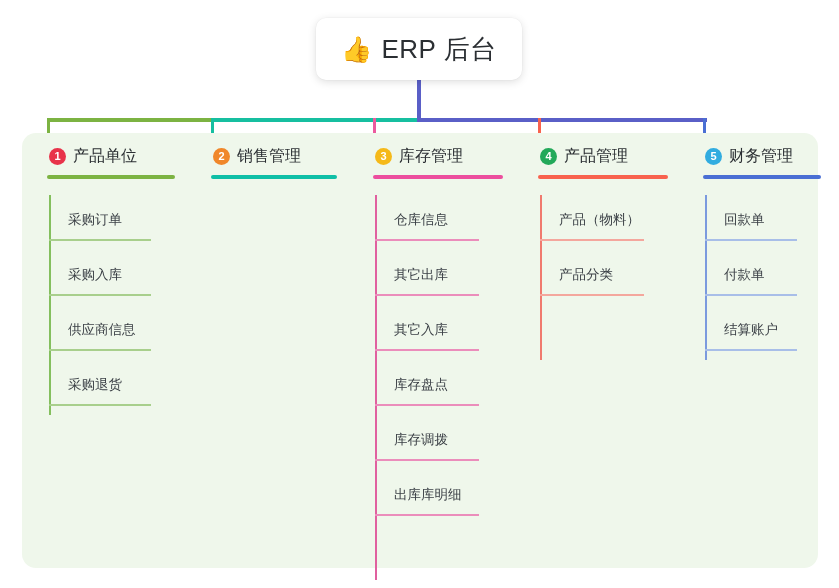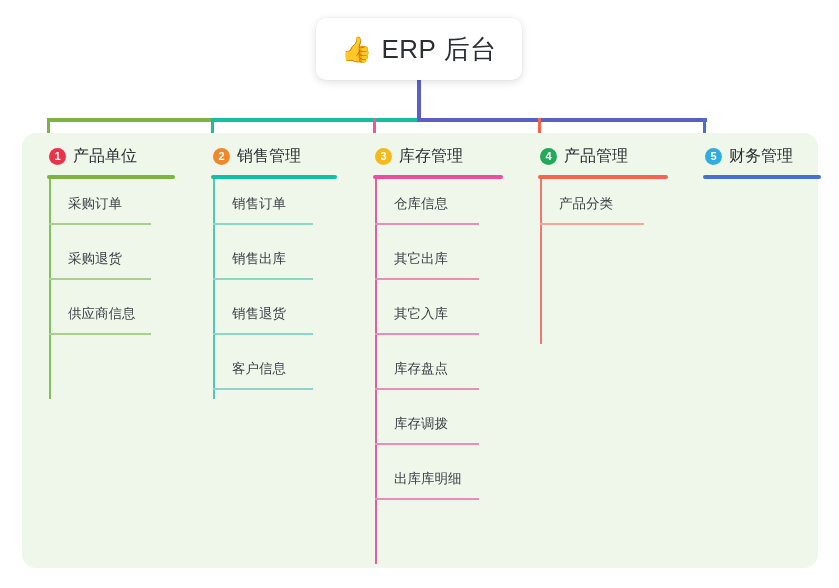--- a/index.html
+++ b/index.html
@@ -47,21 +47,21 @@
   .col-head{display:flex;align-items:center;gap:7px;height:24px;padding-left:13px;}
   .badge{
     width:17px;height:17px;border-radius:50%;
     display:flex;align-items:center;justify-content:center;
     color:#fff;font-size:11px;line-height:1;font-weight:bold;
     flex:0 0 auto;
   }
   .col-title{font-size:16px;color:#2b2f33;white-space:nowrap;}
   .col-rule{height:4px;border-radius:2px;margin-top:7px;}
 
-  .col-body{position:relative;margin-top:0px;}
+  .col-body{position:relative;margin-top:16px;}
   .spine{position:absolute;left:13px;top:0;width:2px;}
   .leaf{position:relative;height:55px;}
   .leaf-label{
     position:absolute;left:32px;top:16px;
     font-size:13.5px;color:#3a3f45;white-space:nowrap;
   }
   .leaf-rule{position:absolute;left:13px;bottom:9px;height:2px;}
 </style>
 </head>
 <body>
@@ -92,54 +92,39 @@
           <span class="col-title">产品单位</span>
         </div>
         <div class="col-rule" style="background: rgb(124, 179, 66); width: 128px; margin-left: 11px;"></div>
         <div class="col-body">
           <div class="spine" style="background: rgb(132, 191, 94); height: 220px;"></div>
           <div class="leaf">
             <span class="leaf-label">采购订单</span>
             <div class="leaf-rule" style="background: rgb(168, 207, 140); width: 102px;"></div>
           </div>
           <div class="leaf">
+            <span class="leaf-label">采购入库</span>
+            <div class="leaf-rule" style="background: rgb(168, 207, 140); width: 102px;"></div>
+          </div>
+          <div class="leaf">
+            <span class="leaf-label">供应商信息</span>
+            <div class="leaf-rule" style="background: rgb(168, 207, 140); width: 102px;"></div>
+          </div>
+          <div class="leaf">
             <span class="leaf-label">采购退货</span>
-            <div class="leaf-rule" style="background: rgb(168, 207, 140); width: 102px;"></div>
-          </div>
-          <div class="leaf">
-            <span class="leaf-label">供应商信息</span>
             <div class="leaf-rule" style="background: rgb(168, 207, 140); width: 102px;"></div>
           </div>
         </div>
       </div>
       <div class="col" style="left: 200px; width: 148px;">
         <div class="col-head">
           <span class="badge" style="background: rgb(240, 135, 42);">2</span>
           <span class="col-title">销售管理</span>
         </div>
         <div class="col-rule" style="background: rgb(15, 191, 166); width: 126px; margin-left: 11px;"></div>
-        <div class="col-body">
-          <div class="spine" style="background: rgb(82, 199, 184); height: 220px;"></div>
-          <div class="leaf">
-            <span class="leaf-label">销售订单</span>
-            <div class="leaf-rule" style="background: rgb(138, 214, 203); width: 100px;"></div>
-          </div>
-          <div class="leaf">
-            <span class="leaf-label">销售出库</span>
-            <div class="leaf-rule" style="background: rgb(138, 214, 203); width: 100px;"></div>
-          </div>
-          <div class="leaf">
-            <span class="leaf-label">销售退货</span>
-            <div class="leaf-rule" style="background: rgb(138, 214, 203); width: 100px;"></div>
-          </div>
-          <div class="leaf">
-            <span class="leaf-label">客户信息</span>
-            <div class="leaf-rule" style="background: rgb(138, 214, 203); width: 100px;"></div>
-          </div>
-        </div>
       </div>
       <div class="col" style="left: 362px; width: 152px;">
         <div class="col-head">
           <span class="badge" style="background: rgb(245, 185, 25);">3</span>
           <span class="col-title">库存管理</span>
         </div>
         <div class="col-rule" style="background: rgb(236, 78, 158); width: 130px; margin-left: 11px;"></div>
         <div class="col-body">
           <div class="spine" style="background: rgb(224, 96, 159); height: 385px;"></div>
           <div class="leaf">
@@ -170,27 +155,46 @@
       </div>
       <div class="col" style="left: 527px; width: 152px;">
         <div class="col-head">
           <span class="badge" style="background: rgb(35, 169, 90);">4</span>
           <span class="col-title">产品管理</span>
         </div>
         <div class="col-rule" style="background: rgb(248, 98, 78); width: 130px; margin-left: 11px;"></div>
         <div class="col-body">
           <div class="spine" style="background: rgb(240, 122, 110); height: 165px;"></div>
           <div class="leaf">
+            <span class="leaf-label">产品（物料）</span>
+            <div class="leaf-rule" style="background: rgb(244, 167, 157); width: 104px;"></div>
+          </div>
+          <div class="leaf">
             <span class="leaf-label">产品分类</span>
             <div class="leaf-rule" style="background: rgb(244, 167, 157); width: 104px;"></div>
           </div>
         </div>
       </div>
       <div class="col" style="left: 692px; width: 140px;">
         <div class="col-head">
           <span class="badge" style="background: rgb(49, 172, 224);">5</span>
           <span class="col-title">财务管理</span>
         </div>
         <div class="col-rule" style="background: rgb(74, 111, 212); width: 118px; margin-left: 11px;"></div>
+        <div class="col-body">
+          <div class="spine" style="background: rgb(123, 154, 222); height: 165px;"></div>
+          <div class="leaf">
+            <span class="leaf-label">回款单</span>
+            <div class="leaf-rule" style="background: rgb(168, 190, 232); width: 92px;"></div>
+          </div>
+          <div class="leaf">
+            <span class="leaf-label">付款单</span>
+            <div class="leaf-rule" style="background: rgb(168, 190, 232); width: 92px;"></div>
+          </div>
+          <div class="leaf">
+            <span class="leaf-label">结算账户</span>
+            <div class="leaf-rule" style="background: rgb(168, 190, 232); width: 92px;"></div>
+          </div>
+        </div>
       </div>
     </div>
 
 </div>
 
 </body></html>

